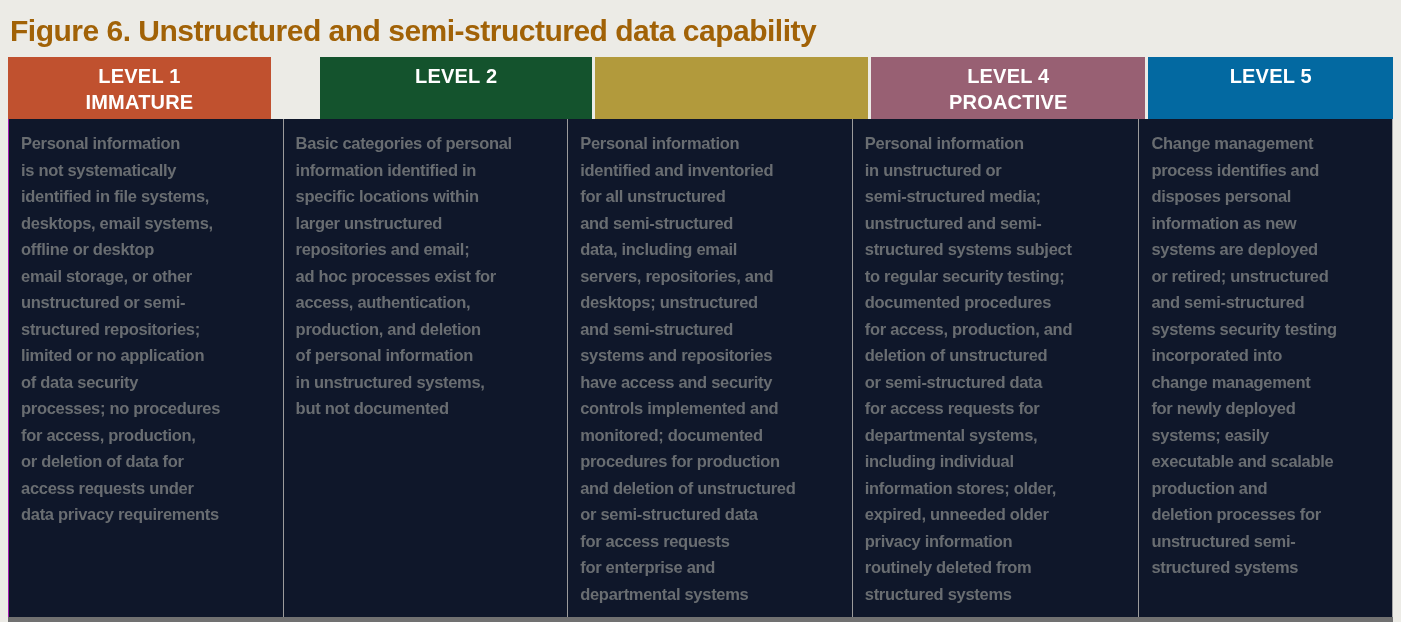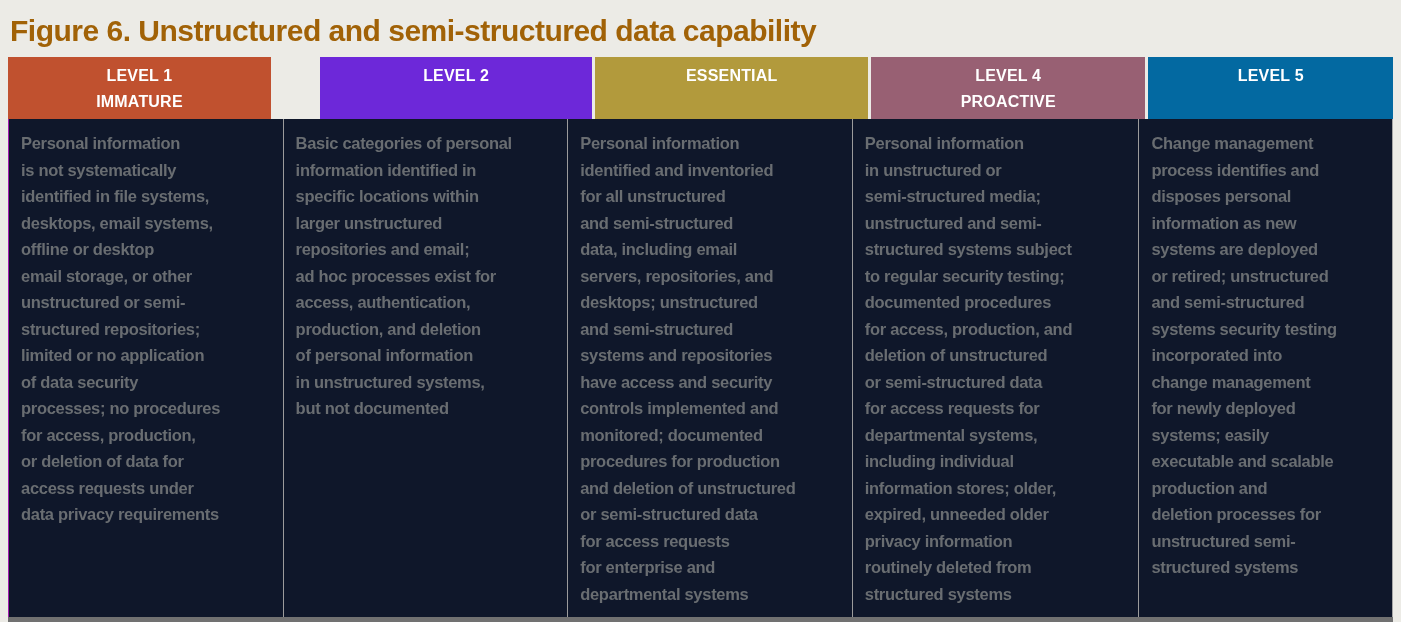--- a/index.html
+++ b/index.html
@@ -39,21 +39,21 @@
     min-height: 485px;
     border-left: 1px solid #a21caf;
     border-right: 1px solid #a6a6a6;
     box-sizing: border-box;
   }
   .hdr-cell {
     box-sizing: border-box;
     color: #ffffff;
     text-align: center;
     font-weight: bold;
-    font-size: 16px;
+    font-size: 20px;
     line-height: 26px;
     padding-top: 6px;
     letter-spacing: 0.2px;
     margin-right: 3px;
   }
   .hdr-cell.last { margin-right: 0; }
   .body-cell {
     box-sizing: border-box;
     padding: 11px 10px 10px 12px;
     font-size: 16.5px;
@@ -89,25 +89,24 @@
 
   <div class="figure-title">Figure 6. Unstructured and semi-structured data capability</div>
 
   <div class="cap-table">
 
     <div class="header-row">
       <div class="hdr-cell w1" style="background-color: rgb(192, 81, 47);">
         <div>LEVEL 1</div>
         <div>IMMATURE</div>
       </div>
-      <div class="hdr-cell w2" style="background-color: #6d28d9; margin-left: 46px;">
+      <div class="hdr-cell w2" style="background-color: #14532d; margin-left: 46px;">
         <div>LEVEL 2</div>
       </div>
       <div class="hdr-cell w3" style="background-color: rgb(178, 154, 60);">
-        <div>ESSENTIAL</div>
       </div>
       <div class="hdr-cell w4" style="background-color: rgb(152, 96, 115);">
         <div>LEVEL 4</div>
         <div>PROACTIVE</div>
       </div>
       <div class="hdr-cell w5 last" style="background-color: #0369a1;">
         <div>LEVEL 5</div>
       </div>
     </div>
 

